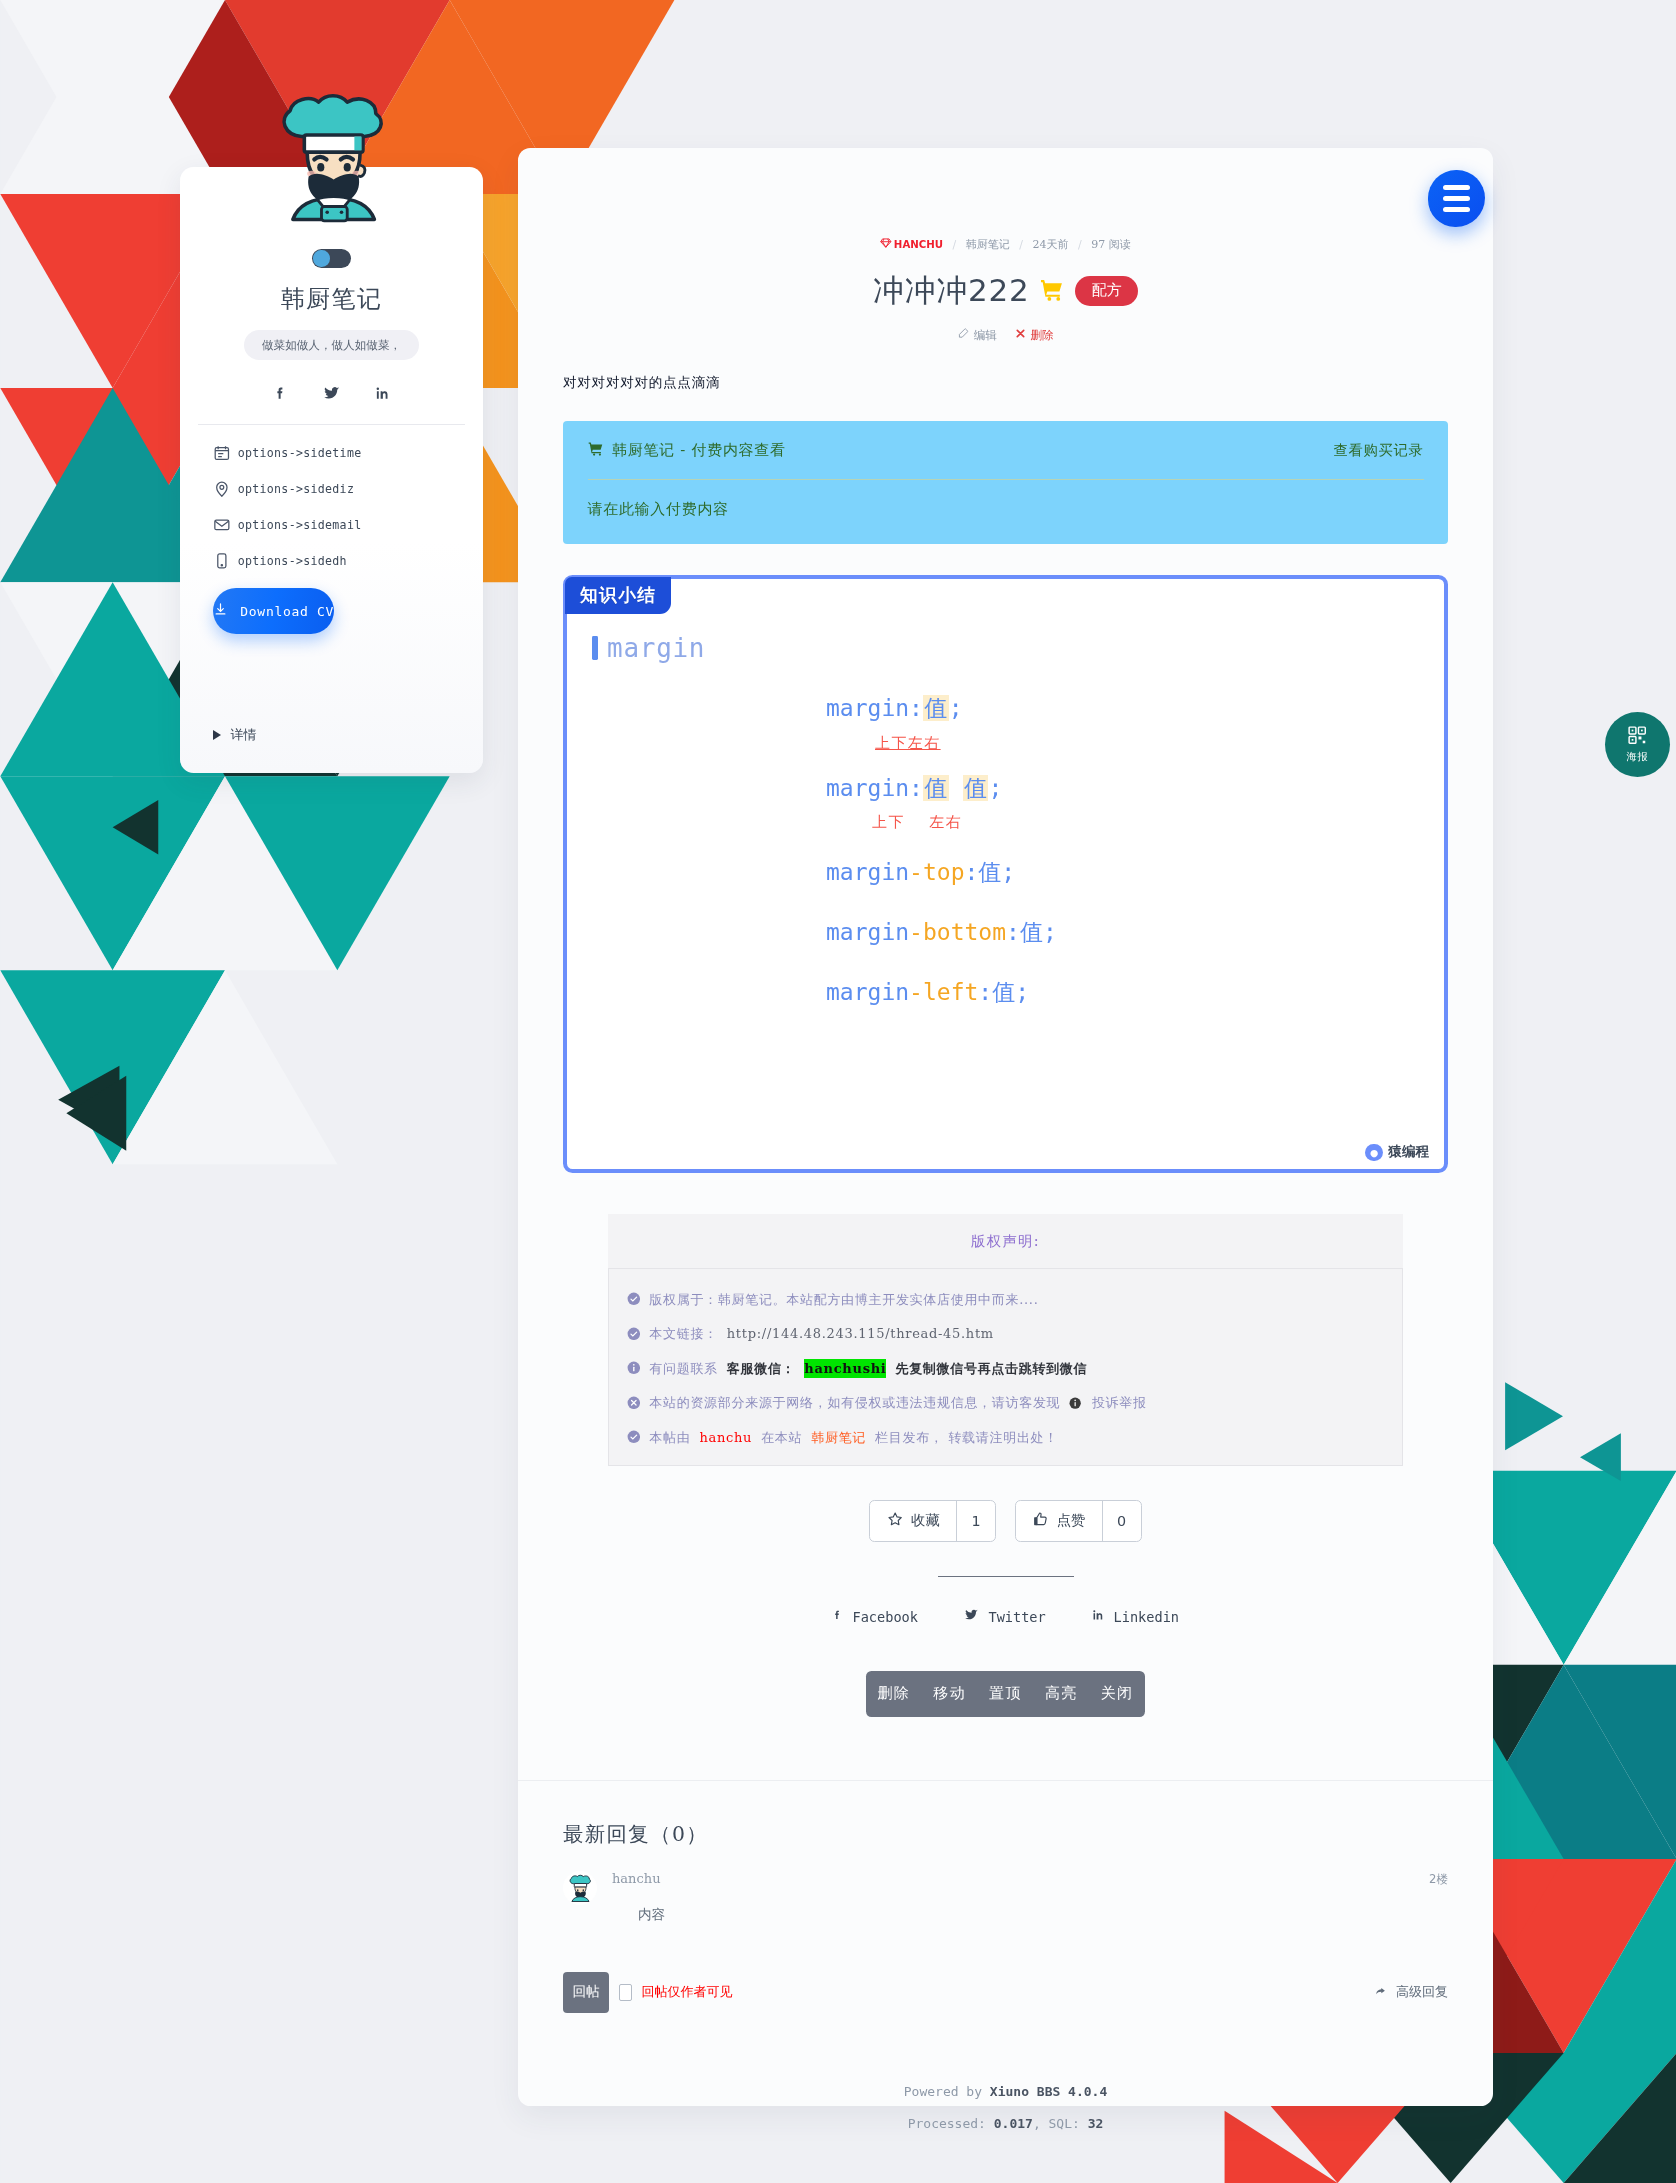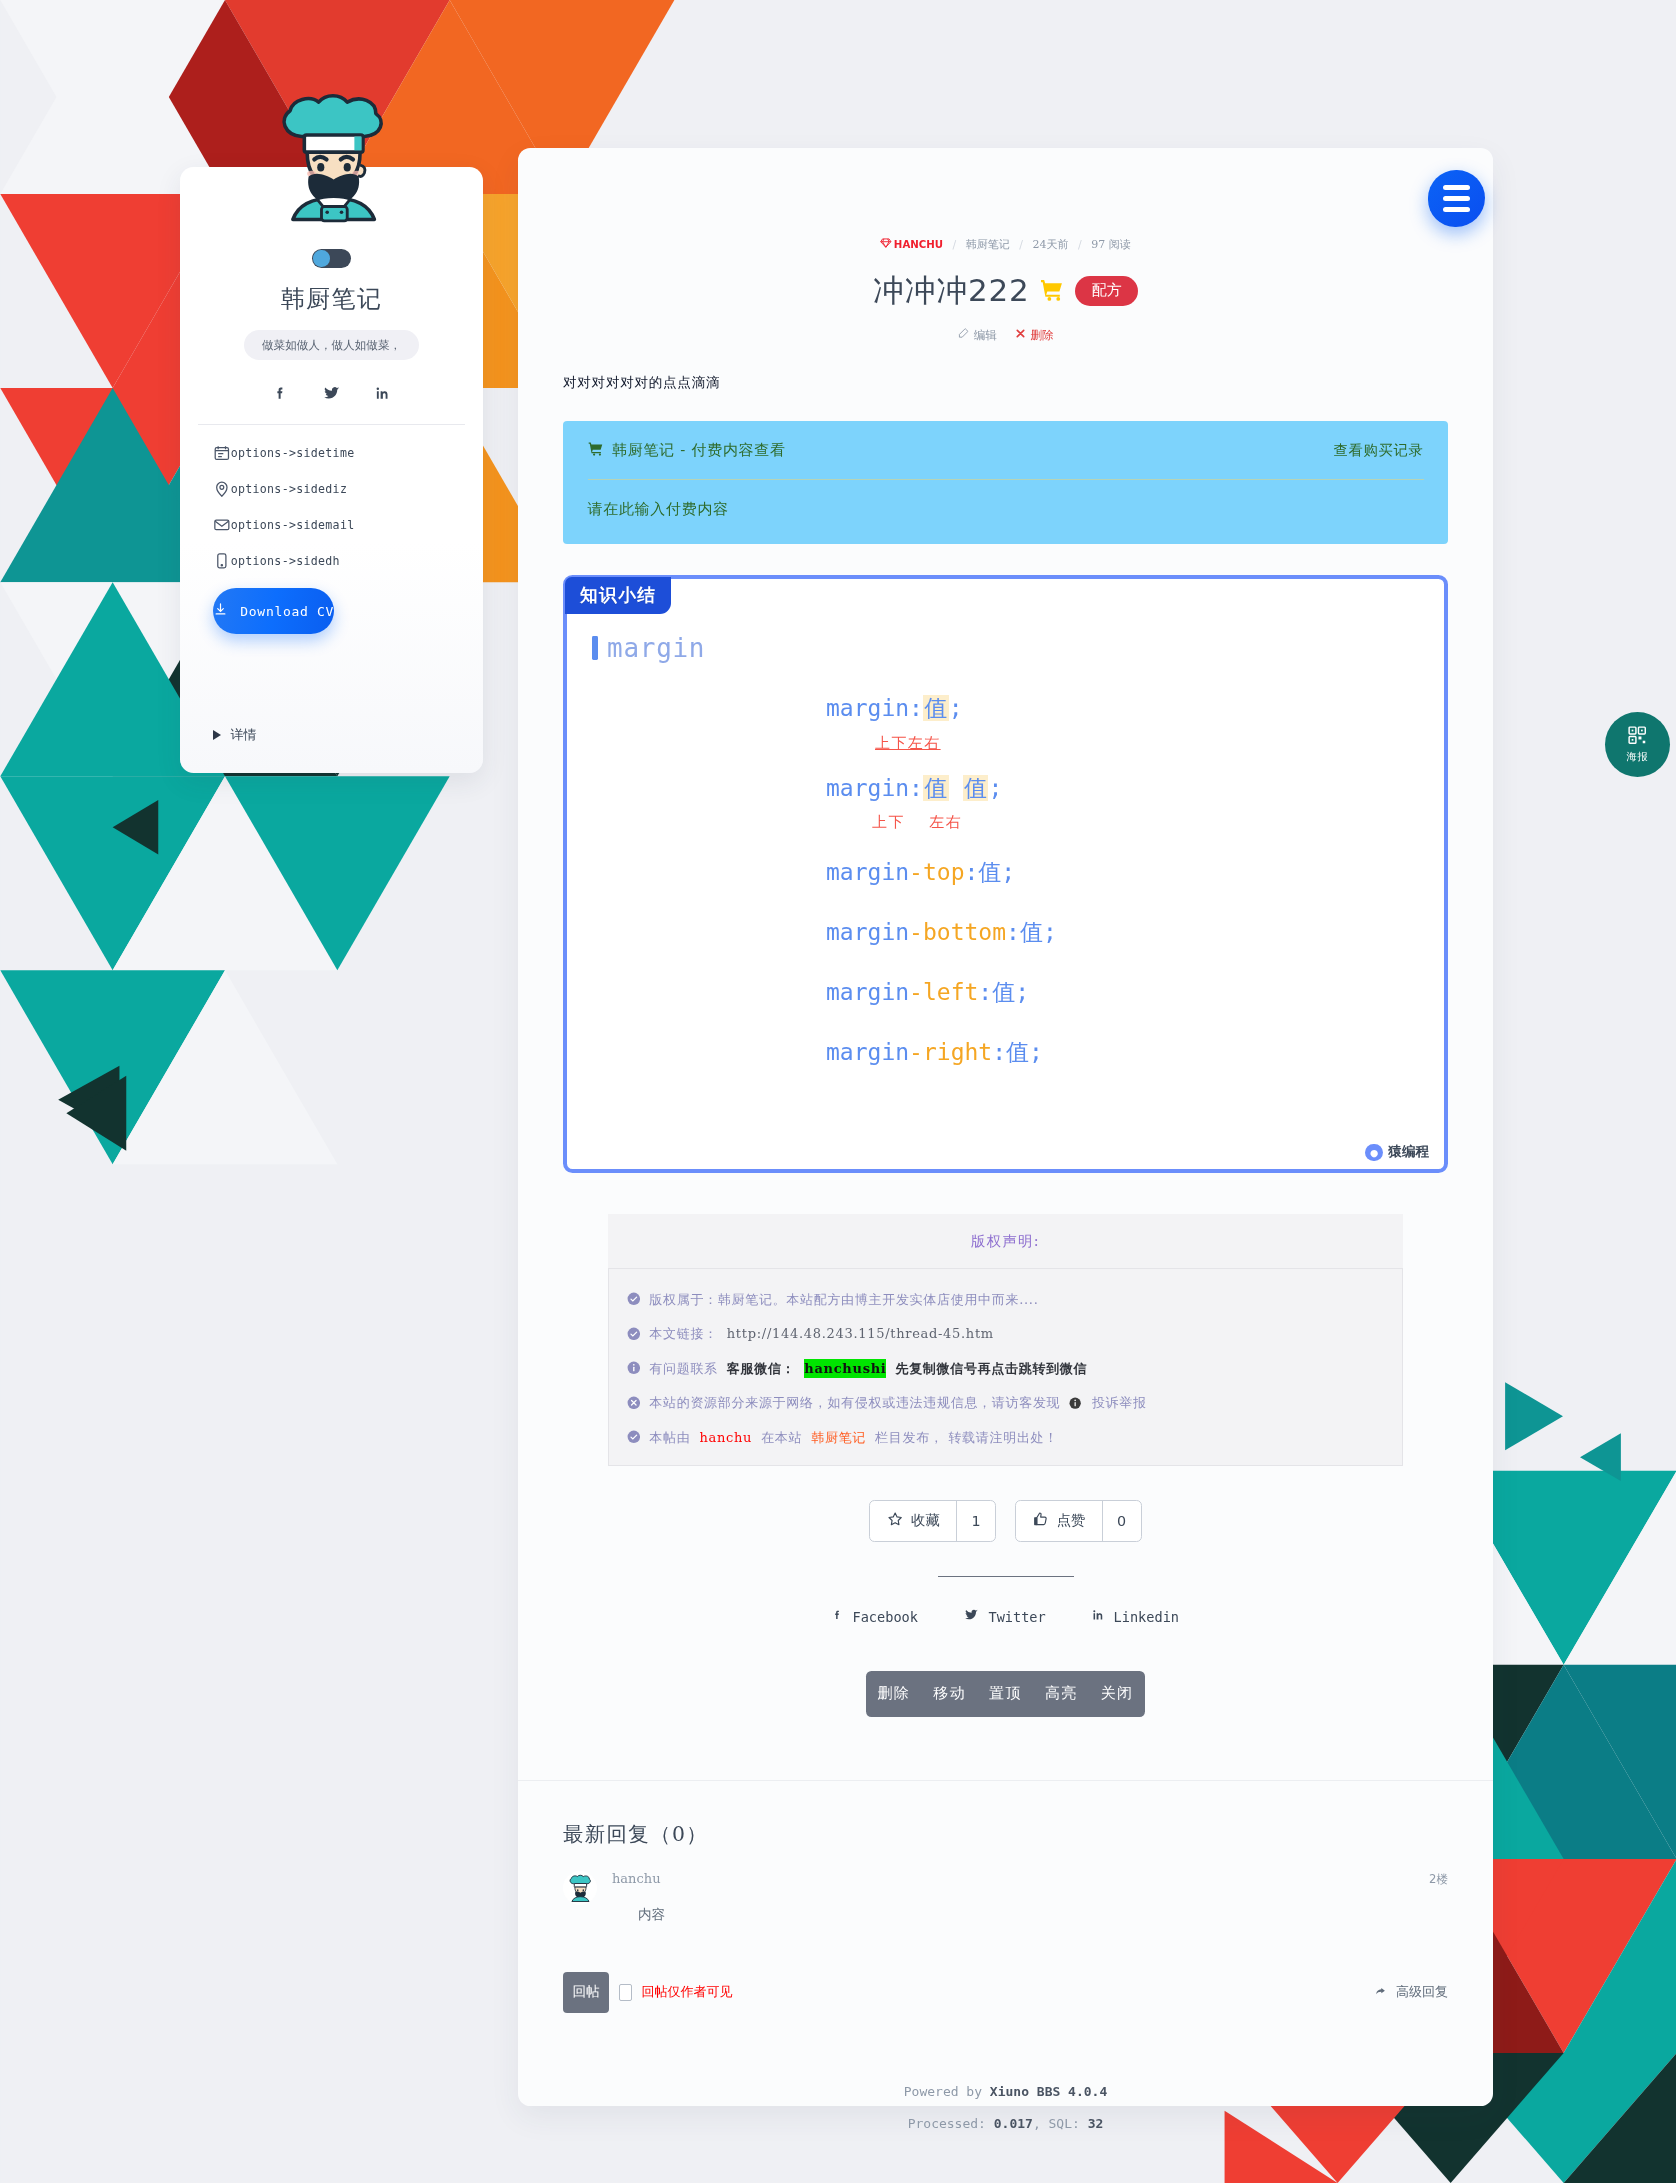--- a/index.html
+++ b/index.html
@@ -52,21 +52,21 @@
     border-radius: 15px;
     padding: 7.5px 17.7px;
     font-size: 11.6px; color: #5a6473;
     font-family: "DejaVu Serif","Liberation Serif",serif;
   }
   .socials { margin-top: 24.5px; display: flex; justify-content: center; gap: 35px; }
   .socials .si { color: #3c4858; }
   .divider-h { height: 0.7px; background: #e8e9ee; margin: 20.4px 17.7px 0; }
 
   .opt-list { margin-top: 19px; padding-left: 33px; }
-  .opt-row { display: flex; align-items: center; gap: 0; margin-bottom: 18.4px; }
+  .opt-row { display: flex; align-items: center; gap: 7px; margin-bottom: 18.4px; }
   .opt-row .oi { width: 17.7px; height: 17.7px; color: #4a5568; flex: 0 0 17.7px; }
   .opt-row .ot {
     font-family: "DejaVu Sans Mono","Liberation Mono",monospace;
     font-size: 11.6px; color: #3c4858; letter-spacing: 0.3px;
   }
 
   .cv-btn {
     margin: 15px 33px 0;
     height: 46px;
     border-radius: 23px;
@@ -688,23 +688,20 @@
         <div class="gap-lines">
           <div class="cline">
             <span class="kw">margin</span><span class="sub">-top</span><span>:</span><span>值</span><span>;</span>
           </div>
           <div class="cline">
             <span class="kw">margin</span><span class="sub">-bottom</span><span>:</span><span>值</span><span>;</span>
           </div>
           <div class="cline">
             <span class="kw">margin</span><span class="sub">-left</span><span>:</span><span>值</span><span>;</span>
           </div>
-          <div class="cline">
-            <span class="kw">margin</span><span class="sub">-right</span><span>:</span><span>值</span><span>;</span>
-          </div>
         </div>
       </div>
 
       <div class="watermark">
         <span class="wm-dot">●</span>
         <span>猿编程</span>
       </div>
     </div>
 
     <div class="copyright-wrap">

